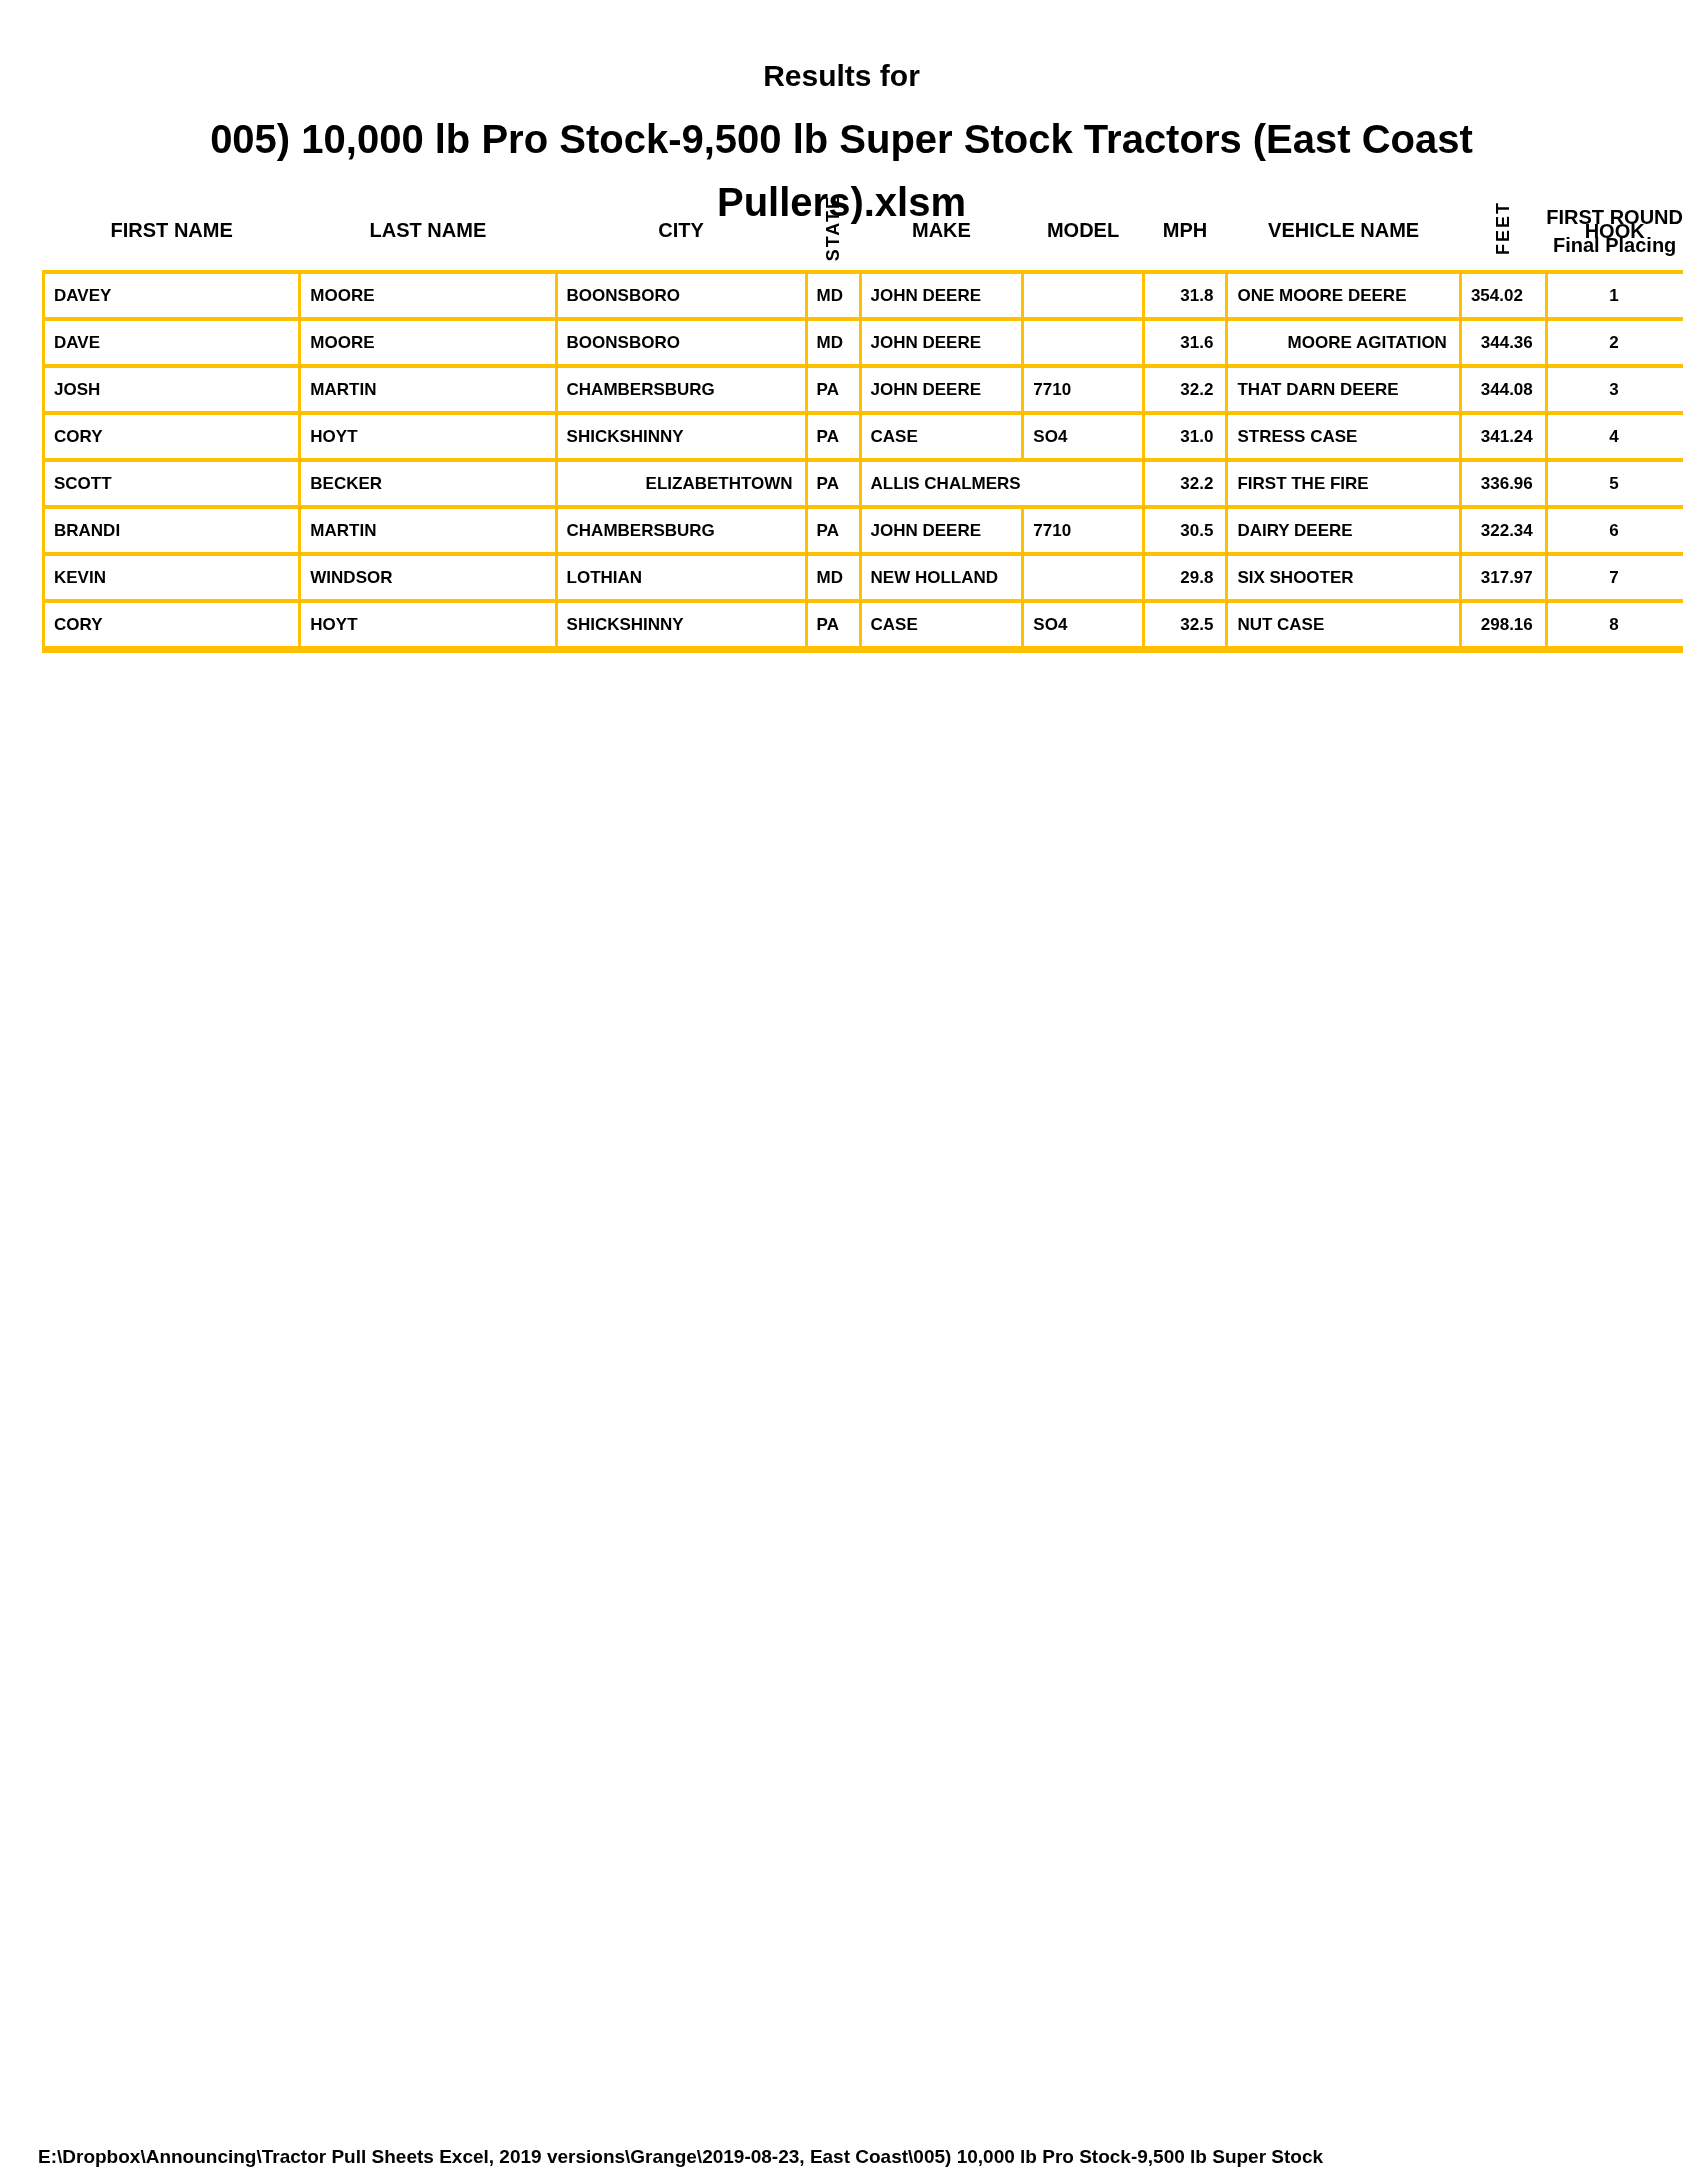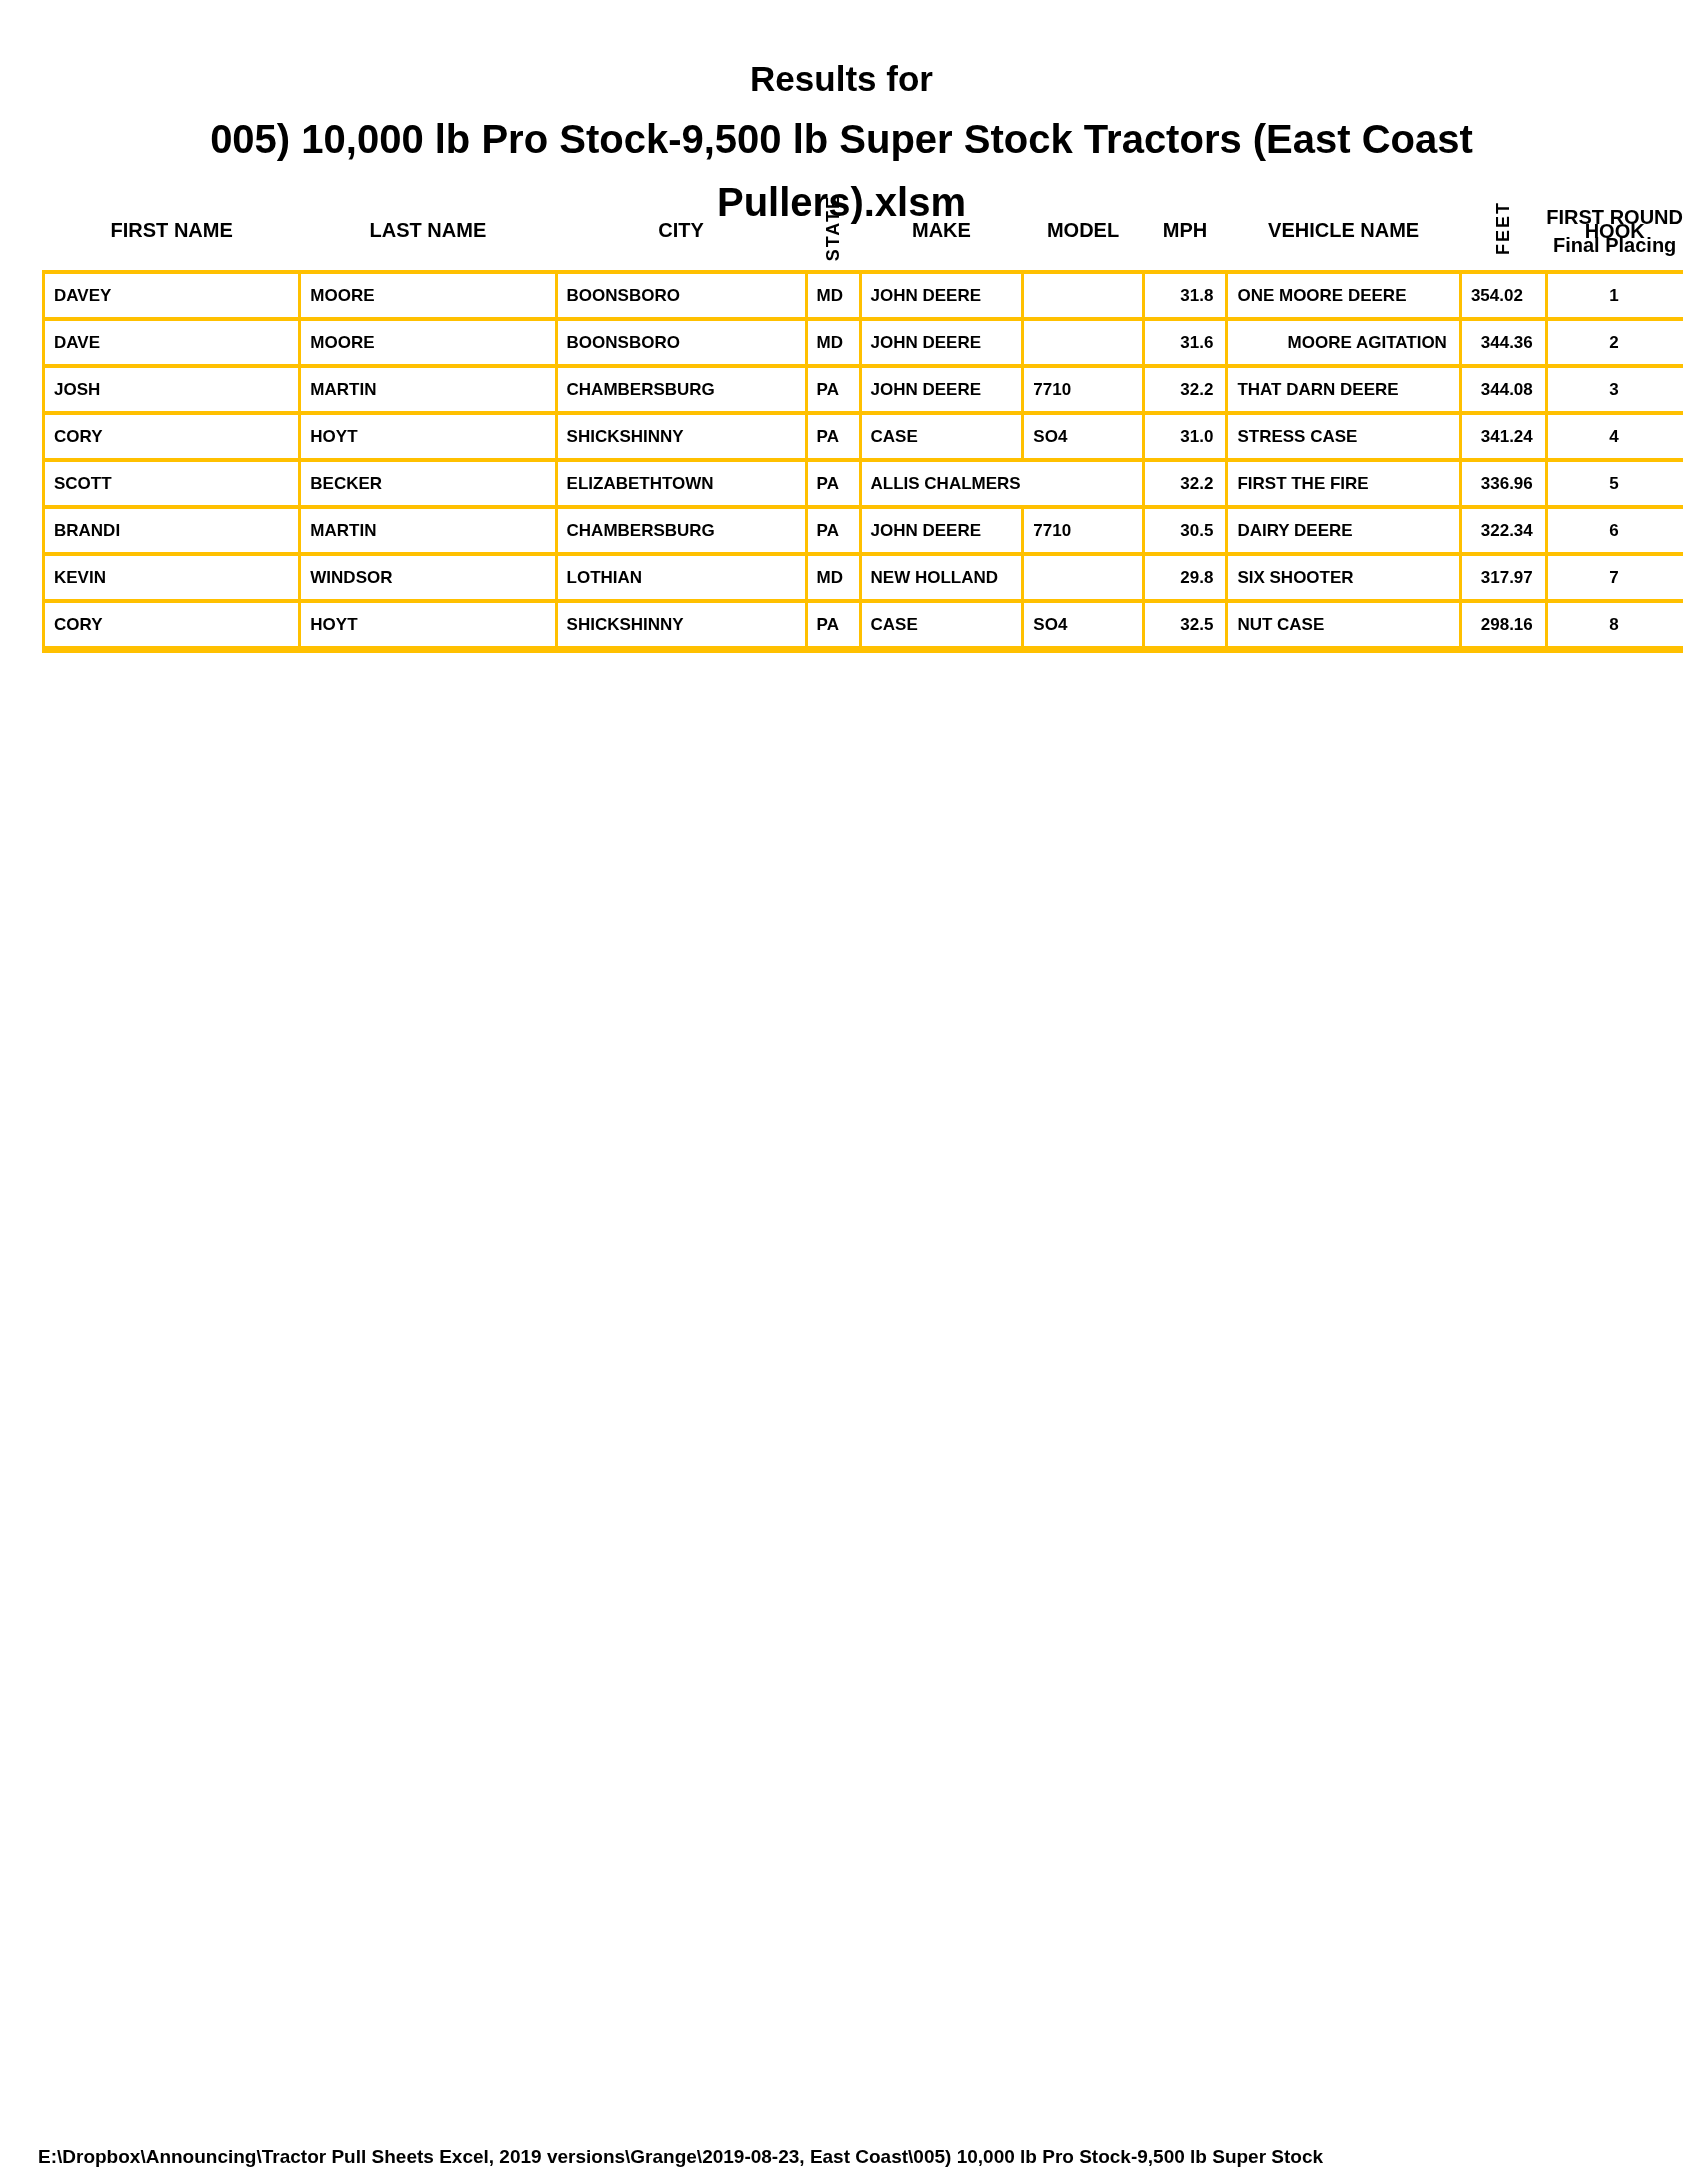--- a/index.html
+++ b/index.html
@@ -14,21 +14,21 @@
     overflow: hidden;
   }
   .title-line {
     position: absolute;
     left: 0;
     width: 100%;
     text-align: center;
     white-space: nowrap;
     z-index: 5;
   }
-  .title-line1 { top: 59px;  font-size: 35px; }
+  .title-line1 { top: 59px;  font-size: 30px; }
   .title-line2 { top: 117px; font-size: 40px; }
   .title-line3 { top: 180px; font-size: 40px; }
 
   table.results {
     position: absolute;
     left: 42px;
     top: 191px;
     border-collapse: collapse;
     table-layout: fixed;
     z-index: 1;
@@ -162,21 +162,21 @@
           <td style="text-align: left;">CASE</td>
           <td style="text-align: left;">SO4</td>
           <td style="text-align: right;">31.0</td>
           <td style="text-align: left;">STRESS CASE</td>
           <td style="text-align: right;">341.24</td>
           <td style="text-align: center;">4</td>
         </tr>
         <tr>
           <td style="text-align: left;">SCOTT</td>
           <td style="text-align: left;">BECKER</td>
-          <td style="text-align: left;">ELIZABETHTOWN</td>
+          <td style="text-align: right;">ELIZABETHTOWN</td>
           <td style="text-align: left;">PA</td>
           <td colspan="2" style="text-align: left;">ALLIS CHALMERS</td>
           <td style="text-align: right;">32.2</td>
           <td style="text-align: left;">FIRST THE FIRE</td>
           <td style="text-align: right;">336.96</td>
           <td style="text-align: center;">5</td>
         </tr>
         <tr>
           <td style="text-align: left;">BRANDI</td>
           <td style="text-align: left;">MARTIN</td>

